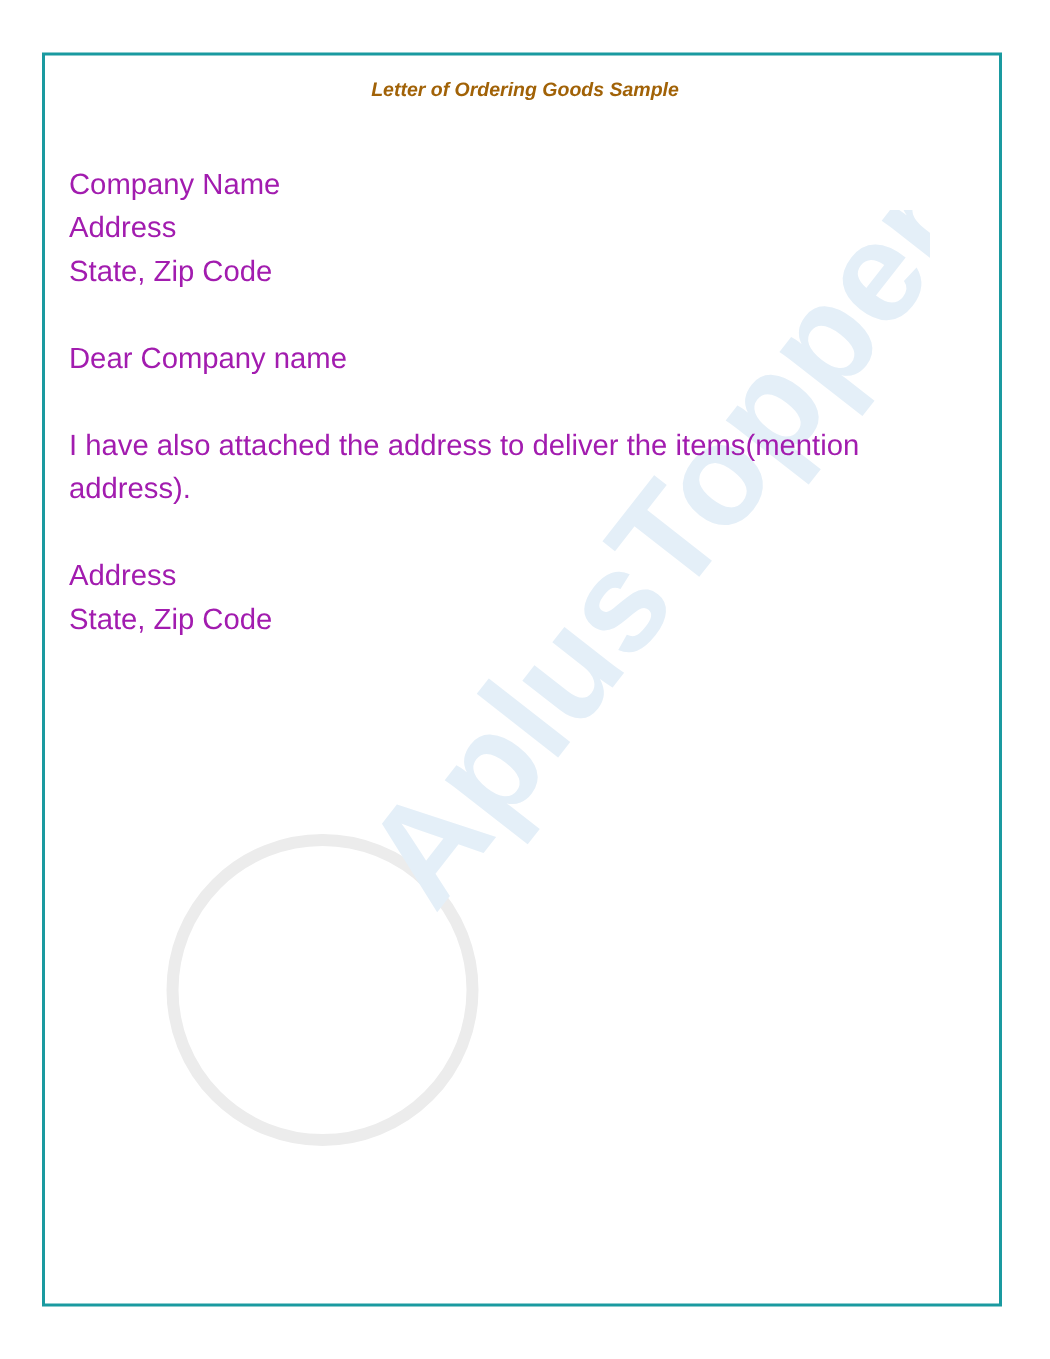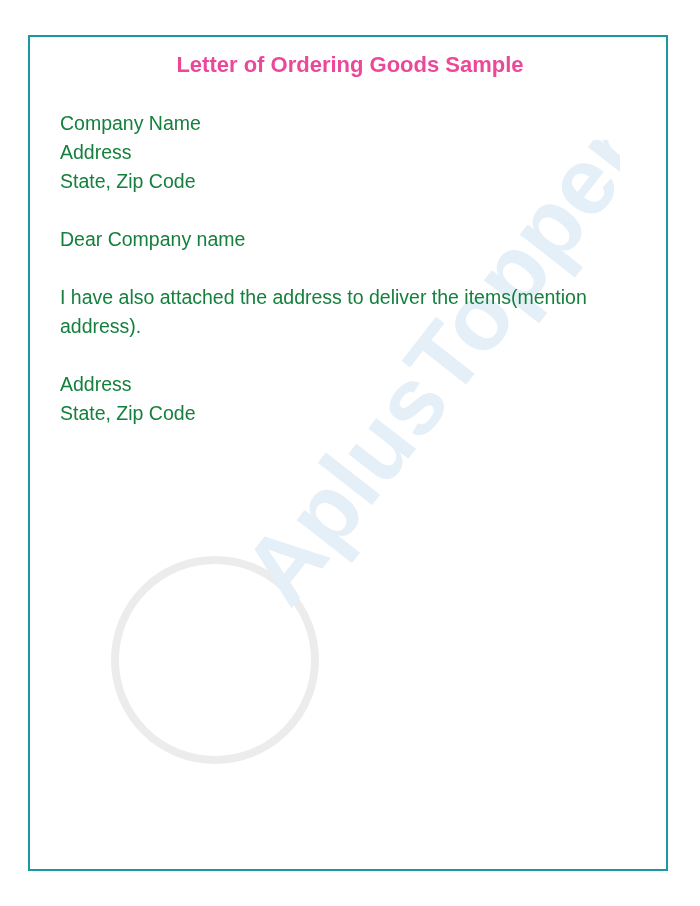--- a/index.html
+++ b/index.html
@@ -1,23 +1,23 @@
 <!DOCTYPE html>
 <html><head>
   <meta charset="utf-8">
   <style>
     html, body { margin: 0; padding: 0; background: #ffffff; }
     body { width: 700px; height: 906px; position: relative; overflow: hidden;
            font-family: "Liberation Sans", sans-serif; color: #1a1a1a; }
     .frame { position: absolute; left: 28px; top: 35px; width: 640px; height: 836px;
              border: 2px solid #1a9aa0; box-sizing: border-box; }
     .title { position: absolute; left: 0; right: 0; top: 52px; text-align: center;
-             font-weight: bold; font-size: 22px; color: #ec4899; }
-    .body-text { position: absolute; left: 60px; top: 109px; width: 600px;
-                 font-size: 19.5px; line-height: 29px; color: #15803d; }
+             font-weight: bold; font-size: 13px; color: #a16207; font-style: italic; }
+    .body-text { position: absolute; left: 46px; top: 109px; width: 600px;
+                 font-size: 19.5px; line-height: 29px; color: #a21caf; }
     .body-text p { margin: 0 0 29px 0; }
     .watermark { position: absolute; left: 100px; top: 140px; width: 520px; height: 640px;
                  pointer-events: none; }
   </style>
 </head>
 <body>
 
 <div class="frame"></div>
 
 <svg class="watermark" viewBox="0 0 520 640">

